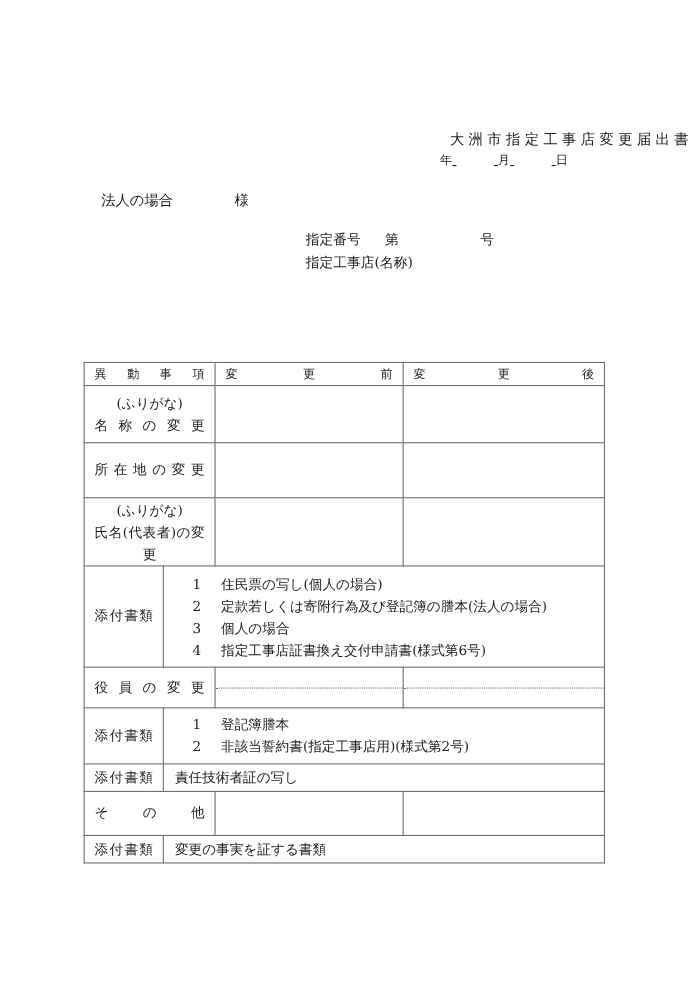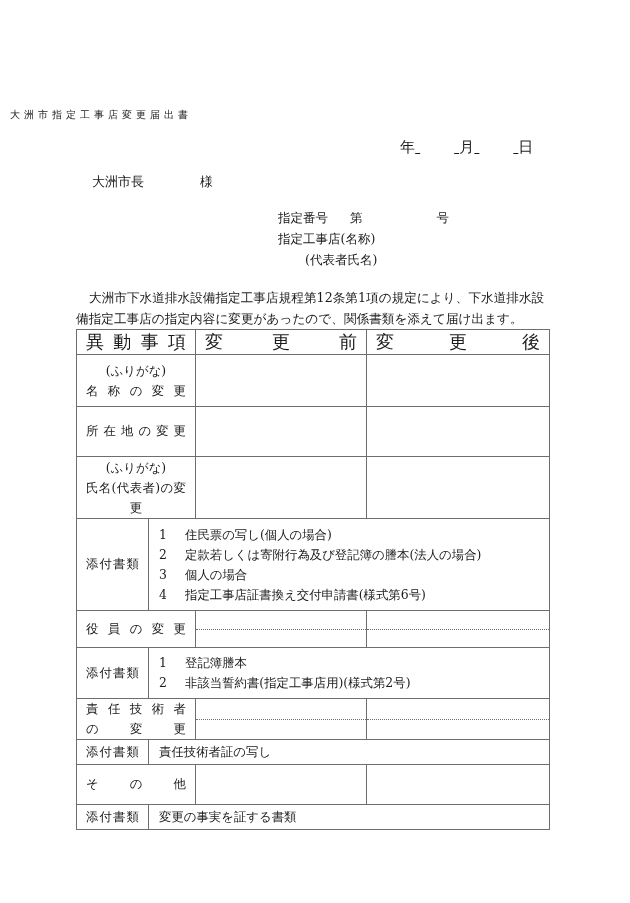--- a/index.html
+++ b/index.html
@@ -26,31 +26,31 @@
     left: 76px;
     top: 72px;
     font-size: 12.5px;
     letter-spacing: 0.2px;
     white-space: nowrap;
   }
   .doc-title {
     position: absolute;
     left: 0;
     right: 0;
-    top: 108px;
-    text-align: left;
-    font-size: 10px;
+    top: 118px;
+    text-align: right;
+    font-size: 13px;
     letter-spacing: 4.0px;
     padding-left: 10px;
   }
   .date-line {
     position: absolute;
     left: 400px;
     top: 138px;
-    font-size: 15px;
+    font-size: 11px;
     letter-spacing: 0.2px;
     white-space: nowrap;
     text-decoration: underline;
   }
   .date-line span { display: inline-block; }
   .date-gap { width: 34px; }
 
   .addressee {
     position: absolute;
     left: 92px;
@@ -102,21 +102,21 @@
 
   
   .just {
     text-align: justify;
     text-align-last: justify;
     display: block;
     padding: 0 9px;
   }
 
   .hdr { height: 21px; }
-  .hdr .just { font-size: 18px; }
+  .hdr .just { font-size: 11px; }
 
   .r-name   { height: 52px; }
   .r-addr   { height: 50px; margin-top: 48px; }
   .r-person { height: 62px; }
   .r-doc1   { height: 92px; }
   .r-offi   { height: 37px; }
   .r-doc2   { height: 44px; }
   .r-tech   { height: 40px; }
   .r-doc3   { height: 25px; }
   .r-other  { height: 40px; }
@@ -133,21 +133,21 @@
   }
   .lbl-two .ln.center {
     text-align-last: center;
   }
 
   
   .att-list {
     padding: 5px 0 5px 10px;
     line-height: 20px;
   }
-  .att-list .it { white-space: nowrap; }
+  .att-list .it { white-space: nowrap; margin-left: 16px; }
   .att-list .num {
     display: inline-block;
     width: 26px;
   }
   .att-one {
     padding-left: 10px;
     line-height: 20px;
     white-space: nowrap;
   }
 
@@ -174,32 +174,30 @@
 
   <div class="date-line">
     <span>年</span>
     <span class="date-gap"></span>
     <span>月</span>
     <span class="date-gap"></span>
     <span>日</span>
   </div>
 
   <div class="addressee">
-    <span>大洲市長</span><span class="sama">様</span>
+    <span>法人の場合</span><span class="sama">様</span>
   </div>
 
   <div class="applicant">
     <div class="row1">
       <span>指定番号</span><span class="dai">第</span><span class="gou">号</span>
     </div>
     <div class="row2">指定工事店(名称)</div>
-    <div class="row3">(代表者氏名)</div>
   </div>
 
-  <div class="body-text">大洲市下水道排水設備指定工事店規程第12条第1項の規定により、下水道排水設備指定工事店の指定内容に変更があったので、関係書類を添えて届け出ます。</div>
 
   <table class="tbl">
     <colgroup>
       <col style="width:72px">
       <col style="width:47px">
       <col style="width:171px">
       <col style="width:183px">
     </colgroup>
     <tbody>
       <tr class="hdr">
@@ -272,30 +270,20 @@
           <span class="just">添付書類</span>
         </td>
         <td colspan="3">
           <div class="att-list">
             <div class="it"><span class="num">1</span><span>登記簿謄本</span></div>
             <div class="it"><span class="num">2</span><span>非該当誓約書(指定工事店用)(様式第2号)</span></div>
           </div>
         </td>
       </tr>
 
-      <tr class="r-tech">
-        <td colspan="2">
-          <div class="lbl-two">
-            <span class="ln">責任技術者</span>
-            <span class="ln">の変更</span>
-          </div>
-        </td>
-        <td class="dotcell"></td>
-        <td class="dotcell"></td>
-      </tr>
 
       <tr class="r-doc3">
         <td>
           <span class="just">添付書類</span>
         </td>
         <td colspan="3">
           <div class="att-one">責任技術者証の写し</div>
         </td>
       </tr>
 

